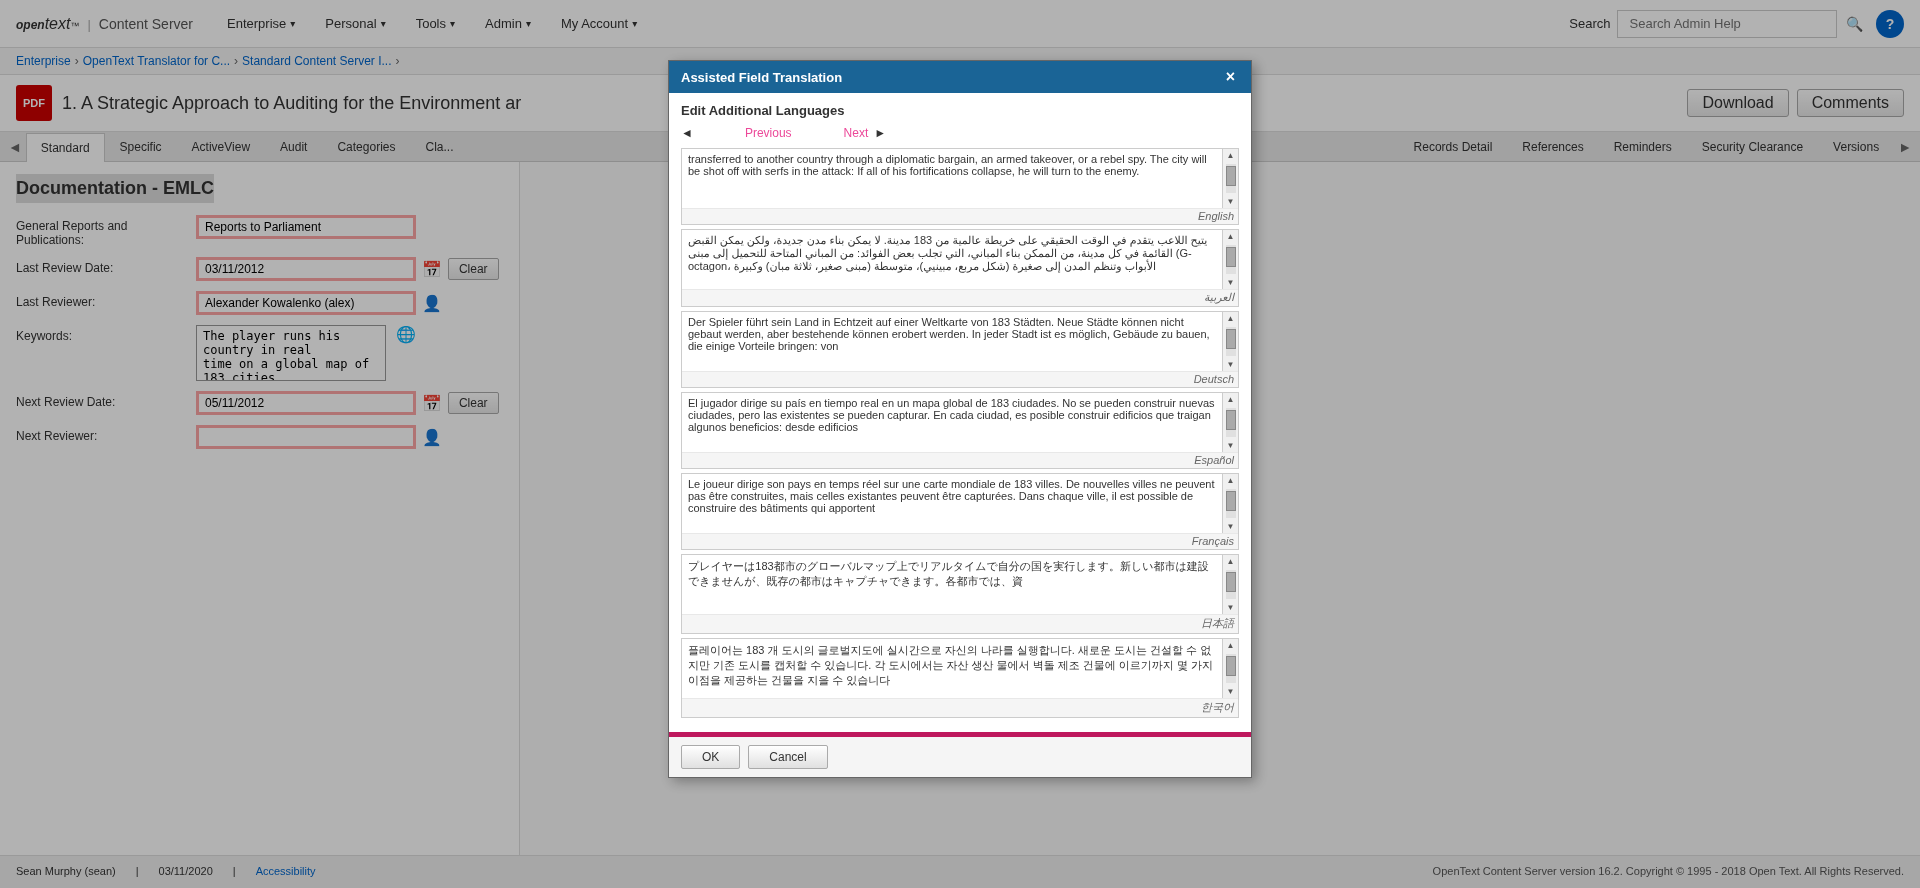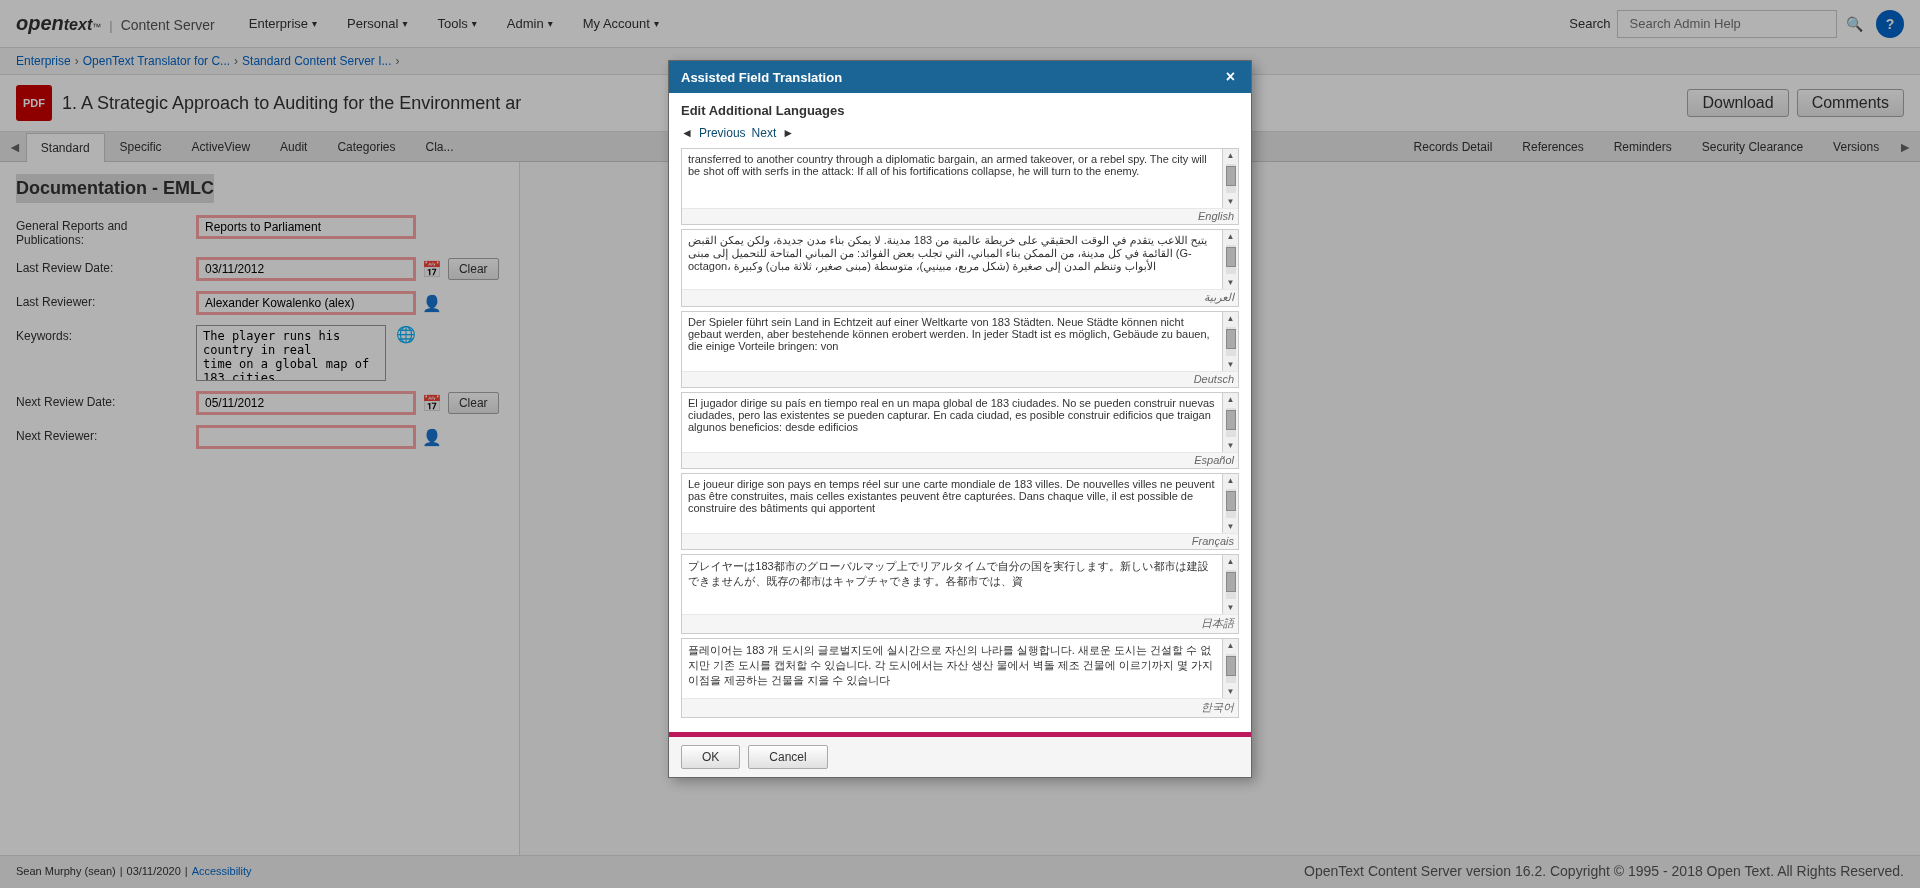--- a/index.html
+++ b/index.html
@@ -272,25 +272,25 @@
 
     
     .status-bar {
       background: #f0f0f0;
       border-top: 1px solid #ddd;
       padding: 4px 16px;
       font-size: 11px;
       color: #333;
       display: flex;
       align-items: center;
-      gap: 4px;
+      gap: 20px;
       height: 30px;
     }
     .status-bar a { color: #0066cc; text-decoration: none; cursor: pointer; }
-    .status-right { margin-left: auto; color: #555; font-size: 14px; }
+    .status-right { margin-left: auto; color: #555; font-size: 11px; }
 
     
     .modal-overlay {
       position: fixed;
       top: 0; left: 0;
       width: 1920px; height: 888px;
       background: rgba(0,0,0,0.3);
       z-index: 100;
       display: flex;
       align-items: flex-start;
@@ -343,24 +343,25 @@
     }
 
     .modal-nav {
       display: flex;
       align-items: center;
       gap: 6px;
       margin-bottom: 8px;
       font-size: 12px;
     }
     .modal-nav a {
-      color: #0c4a6e;
+      color: #ec4899;
       text-decoration: none;
       cursor: pointer;
       font-size: 12px;
+      margin-left: 46px;
     }
 
     .lang-section {
       margin-bottom: 4px;
       border: 1px solid #ccc;
       background: #fff;
     }
     .lang-textarea {
       width: 100%;
       border: none;
@@ -447,22 +448,22 @@
       border-bottom: 1px solid #eee;
       padding-bottom: 4px;
     }
 
     
     .ot-logo {
       display: flex;
       align-items: baseline;
       gap: 0;
     }
-    .ot-open { color: #333; font-size: 20px; font-weight: bold; font-style: italic; }
-    .ot-text { color: #333; font-size: 16px; font-weight: bold; font-style: italic; }
+    .ot-open { color: #333; font-size: 12px; font-weight: bold; font-style: italic; }
+    .ot-text { color: #333; font-size: 16px; font-weight: normal; font-style: italic; }
     .ot-super { font-size: 9px; vertical-align: super; color: #333; }
     .ot-pipe { margin: 0 8px; color: #aaa; }
     .ot-product { font-size: 14px; color: #555; }
   </style>
 </head>
 <body>
 
 <div class="top-nav">
   <div class="logo ot-logo">
     <span class="ot-open">open</span>

